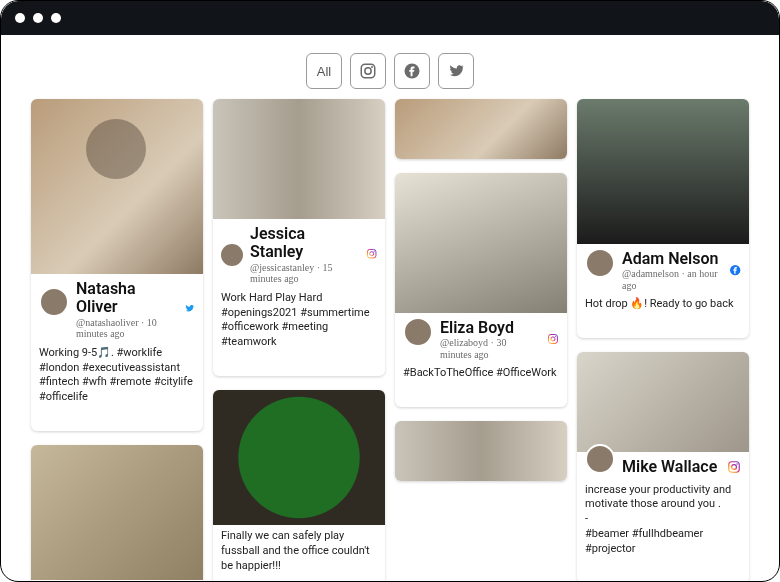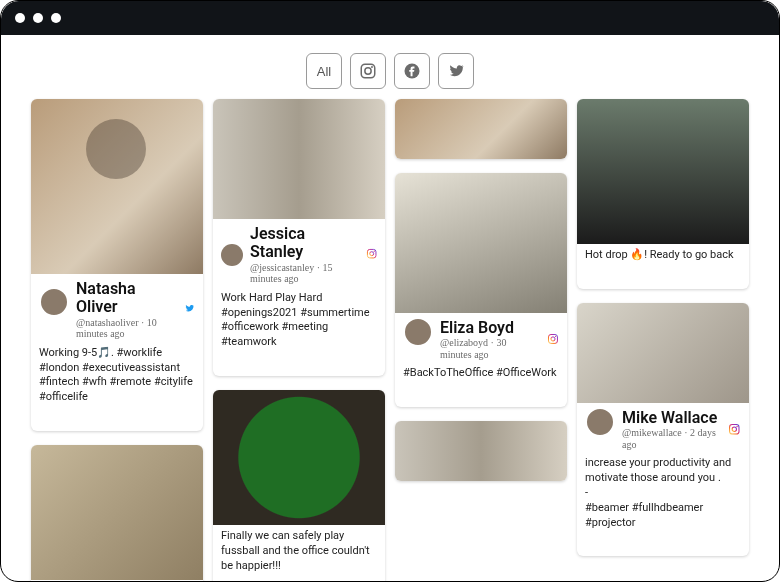--- a/index.html
+++ b/index.html
@@ -171,31 +171,41 @@
       
 
       
       <div class="card">
         <div class="card-img img-group" style="height:60px"></div>
       </div>
 
       
       <div class="card">
         <div class="card-img img-back" style="height:145px"></div>
+        <div class="avatar-row">
+          <div class="avatar-large"></div>
+          <div class="author-block">
+            <div class="author">Adam Nelson</div>
+            <div class="meta">@adamnelson · an hour ago</div>
+          </div>
+          <span class="net-icon"><svg viewBox="0 0 24 24">
+                <circle cx="12" cy="12" r="10" fill="#1877f2"></circle>
+                <path d="M13.5 8.5h1.8V6h-2.2c-1.9 0-3 1.1-3 3v1.6H8.3V13h1.8v6h2.6v-6h2l.4-2.4h-2.4V9.3c0-.6.3-.8.8-.8z" fill="#fff"></path>
+              </svg></span>
+        </div>
         <div class="content">Hot drop 🔥! Ready to go back</div>
       </div>
 
       
       <div class="card">
         <div class="card-img img-meeting" style="height:100px"></div>
         <div class="avatar-row">
           <div class="avatar-large"></div>
           <div class="author-block">
             <div class="author">Mike Wallace</div>
-            <div class="meta">@mikewallace · 2 days ago</div>
           </div>
           <span class="net-icon"><svg viewBox="0 0 24 24">
                 <rect x="3" y="3" width="18" height="18" rx="5" fill="none" stroke="url(#iggrad)" stroke-width="2"></rect>
                 <circle cx="12" cy="12" r="4.2" fill="none" stroke="url(#iggrad)" stroke-width="2"></circle>
                 <circle cx="17.3" cy="6.7" r="1.3" fill="#d62976"></circle>
               </svg></span>
         </div>
         <div class="content" style="white-space:pre-line">increase your productivity and motivate those around you .
 -
 #beamer #fullhdbeamer #projector</div>

